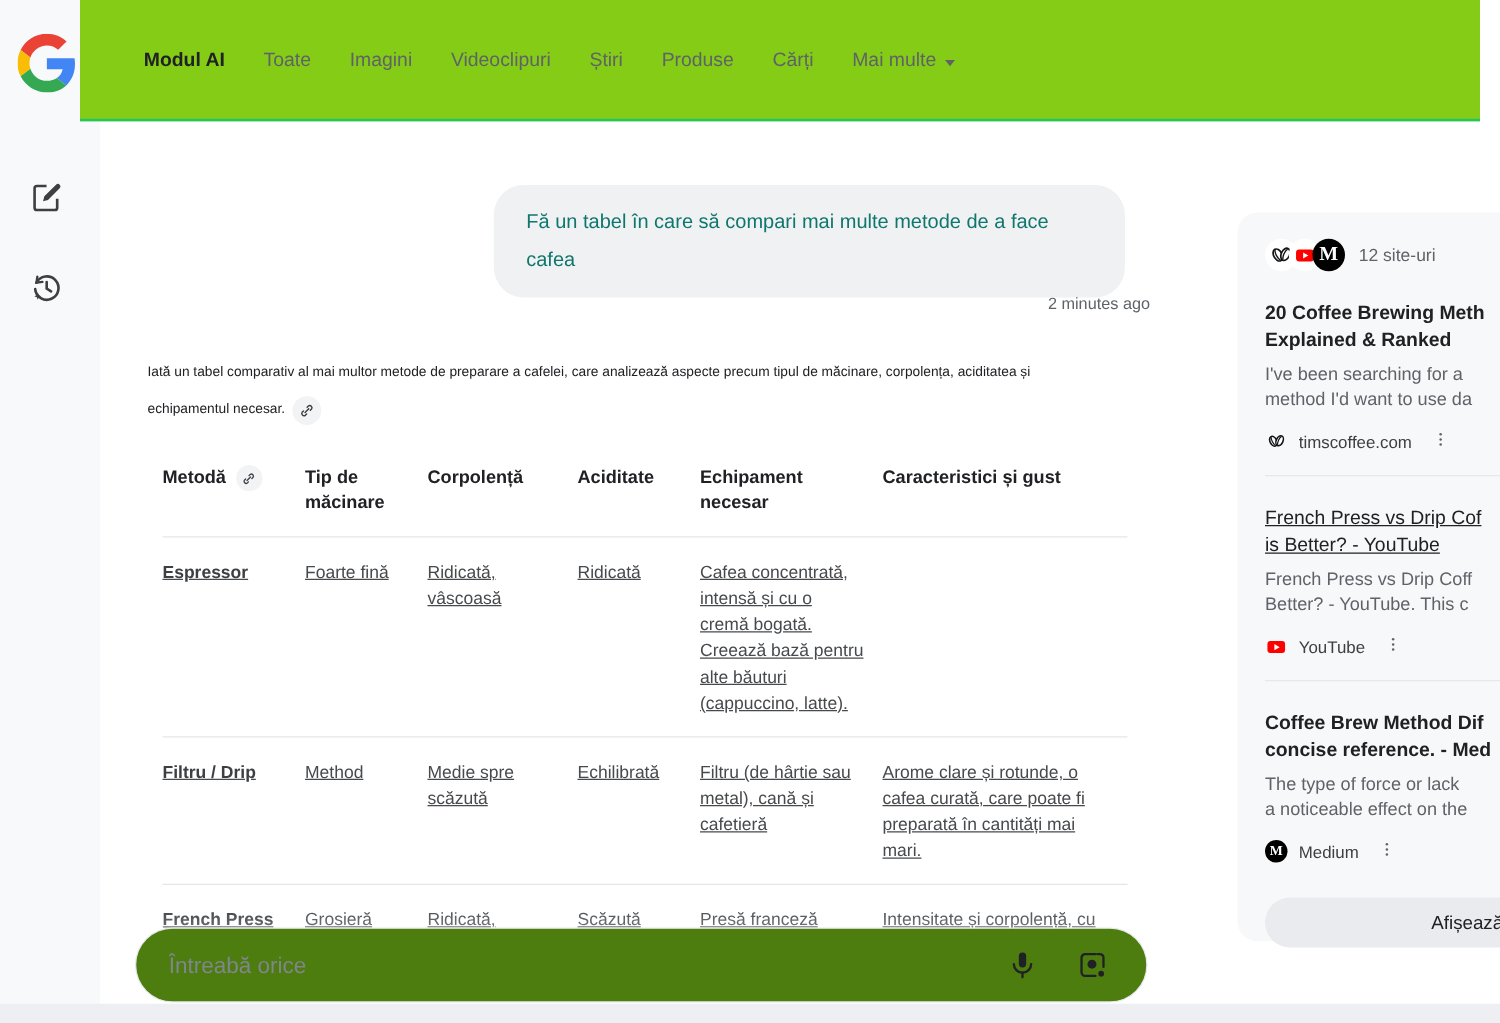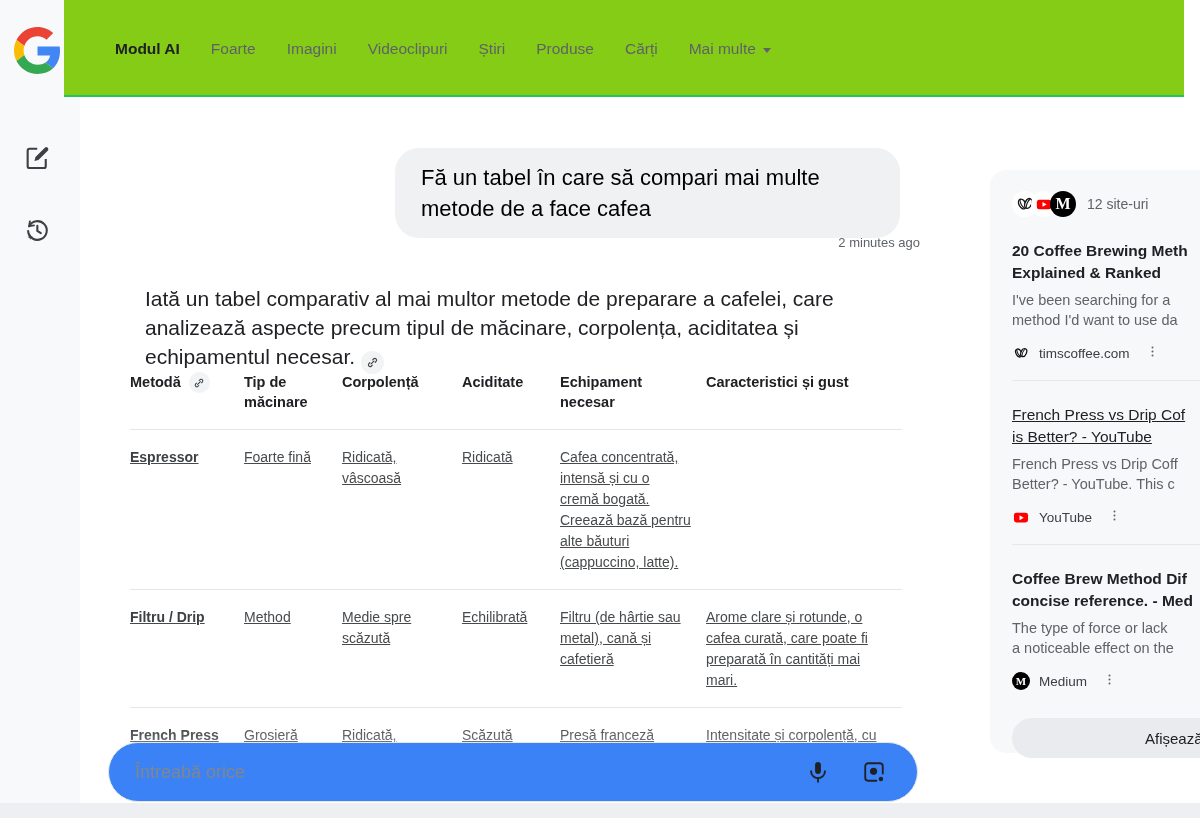--- a/index.html
+++ b/index.html
@@ -14,41 +14,41 @@
   .rail-btn.history { top:215px; }
 
   
   .topnav { position:absolute; left:64px; top:0; width:1120px; height:97px; background:#84cc16; border-bottom:2px solid #22c55e; }
   .tabs { position:absolute; left:51px; top:40px; display:flex; align-items:center; gap:31px; font-size:15.5px; color:#5f6368; }
   .tab { cursor:pointer; white-space:nowrap; display:flex; align-items:center; gap:7px; }
   .tab.active { color:#202124; font-weight:700; }
   .caret { width:0; height:0; border-left:4.5px solid transparent; border-right:4.5px solid transparent; border-top:5px solid #5f6368; margin-top:2px; }
 
   
-  .bubble { position:absolute; left:395px; top:148px; width:505px; background:#f0f1f2; border-radius:24px; padding:14px 26px; font-size:22px; line-height:31px; color:#000000; }
+  .bubble { position:absolute; left:395px; top:148px; width:505px; background:#f0f1f2; border-radius:24px; padding:14px 26px; font-size:16px; line-height:31px; color:#0f766e; }
   .timestamp { position:absolute; left:415px; top:235px; width:505px; text-align:right; font-size:13px; color:#5f6368; }
 
-  .intro { position:absolute; left:145px; top:284px; width:758px; font-size:21px; line-height:29px; color:#202124; }
+  .intro { position:absolute; left:118px; top:284px; width:758px; font-size:11px; line-height:29px; color:#202124; }
   .chip { display:inline-flex; width:23px; height:23px; border-radius:50%; background:#f1f3f4; align-items:center; justify-content:center; vertical-align:-5px; margin-left:6px; cursor:pointer; }
 
   .ctable { position:absolute; left:130px; top:362px; width:772px; }
   .trow, .thead { display:grid; grid-template-columns:114px 98px 120px 98px 146px 1fr; }
   .thead { padding:10px 0 17px; border-bottom:1px solid #e4e6e8; font-size:14.5px; font-weight:700; color:#202124; line-height:20px; }
   .thead > div { padding-right:14px; }
   .thead .hcell-first { display:flex; align-items:flex-start; gap:8px; }
   .thead .chip { width:21px; height:21px; vertical-align:0; margin-left:0; flex:none; }
   .trow { padding:17px 0 16px; font-size:14px; line-height:21px; color:#474a4d; border-bottom:1px solid #e4e6e8;text-decoration:underline; }
   .trow > div { padding-right:15px; }
   .trow > div:first-child { font-weight:700; color:#3c4043; }
   .trow.last { border-bottom:none;
     -webkit-mask-image:linear-gradient(180deg,#000 18%,rgba(0,0,0,.45) 60%,rgba(0,0,0,.05) 100%);
     mask-image:linear-gradient(180deg,#000 18%,rgba(0,0,0,.45) 60%,rgba(0,0,0,.05) 100%); }
 
   
-  .composer { position:absolute; left:108px; top:742px; width:810px; height:60px; background:#3b82f6; border:1px solid #e5e7e9; border-radius:30px; display:flex; align-items:center; padding:0 30px 0 26px; }
+  .composer { position:absolute; left:108px; top:742px; width:810px; height:60px; background:#4d7c0f; border:1px solid #e5e7e9; border-radius:30px; display:flex; align-items:center; padding:0 30px 0 26px; }
   .composer input { flex:1; border:none; background:transparent; outline:none; font-size:18px; font-family:"Liberation Sans", sans-serif; color:#202124; }
   .composer input::placeholder { color:#80868b; }
   .cbtn { width:26px; height:26px; background:none; border:none; cursor:pointer; margin-left:30px; padding:0; }
 
   
   .sources { position:absolute; left:990px; top:170px; width:240px; height:583px; background:#f7f8fa; border-radius:16px; padding:21px 0 0 22px; }
   .src-head { display:flex; align-items:center; gap:11px; }
   .fav-stack { display:flex; }
   .fav { width:26px; height:26px; border-radius:50%; background:#fff; display:flex; align-items:center; justify-content:center; flex:none; }
   .fav + .fav { margin-left:-7px; }
@@ -94,21 +94,21 @@
     </svg>
   </button>
 </div>
 
 <div class="topnav">
   <div class="tabs">
     <div class="tab active">
         <span>Modul AI</span>
       </div>
     <div class="tab">
-        <span>Foarte</span>
+        <span>Toate</span>
       </div>
     <div class="tab">
         <span>Imagini</span>
       </div>
     <div class="tab">
         <span>Videoclipuri</span>
       </div>
     <div class="tab">
         <span>Știri</span>
       </div>

